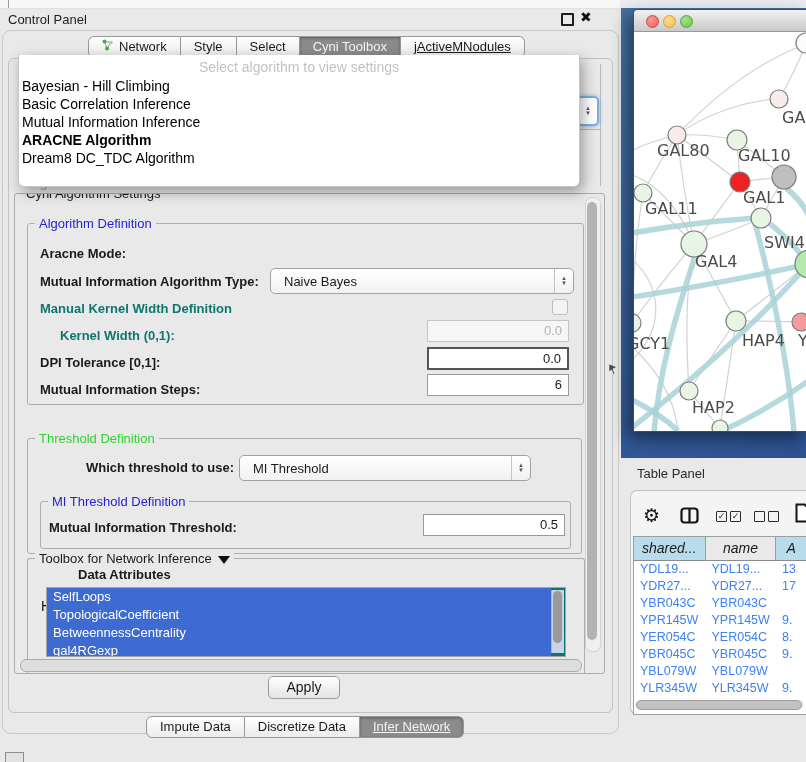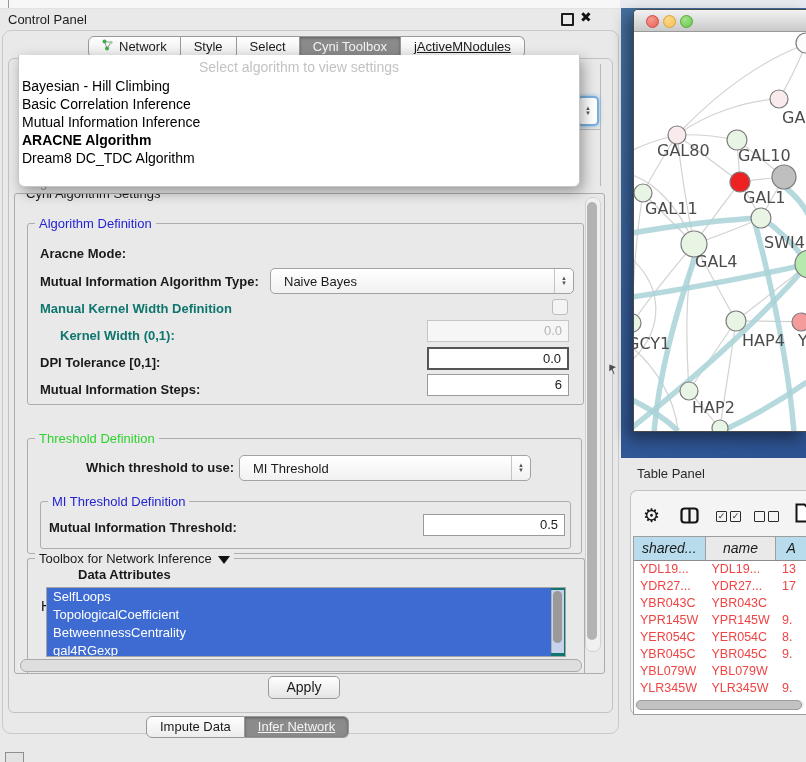--- a/index.html
+++ b/index.html
@@ -103,21 +103,21 @@
       text-align:center;color:#2b2b2b;font-weight:bold;}
   .doc-icon{left:795px;top:503px;z-index:2;}
 
   .tbl{left:633px;top:536px;width:173px;height:177px;background:#fff;border:1px solid #9e9e9e;border-right:none;
        overflow:hidden;z-index:2;font-size:12.5px;}
   .tbl-head{display:flex;height:23px;border-bottom:1px solid #8c8c8c;}
   .th{box-sizing:border-box;border-right:1px solid #9e9e9e;background:#e9e9e9;text-align:center;
       line-height:23px;font-size:14px;overflow:hidden;white-space:nowrap;font-style:italic;}
   .th.selcol{background:#b9dcec;}
   .tr{display:flex;height:17px;line-height:17px;}
-  .td{box-sizing:border-box;padding-left:6px;overflow:hidden;white-space:nowrap;color:#ef4444;}
+  .td{box-sizing:border-box;padding-left:6px;overflow:hidden;white-space:nowrap;color:#3b82f6;}
   .tbl-hsb{left:635px;top:700px;width:169px;height:9px;background:#ededed;border-radius:5px;z-index:3;}
   .tbl-hsb-thumb{position:absolute;left:1px;top:0;width:164px;height:8px;background:#c2c2c2;border:1px solid #9d9d9d;border-radius:5px;}
 </style>
 </head>
 <body>
 
 <div class="abs top-strip"></div>
 <div class="abs top-tick"></div>
 <div class="abs cp-title">Control Panel</div>
 <div class="abs float-btn"></div>
@@ -237,20 +237,23 @@
   <div class="hsb">
       <div class="hsb-thumb"></div>
     </div>
 </div>
 
 <div class="abs apply-btn">Apply</div>
 
 <div class="abs tabrow bottom-tabs">
     <div class="tab">
       <span>Impute Data</span>
+    </div>
+    <div class="tab">
+      <span>Discretize Data</span>
     </div>
     <div class="tab sel">
       <span>Infer Network</span>
     </div>
   </div>
 
 <div class="abs mini-icon"></div>
 
 <svg class="abs cursor" width="10" height="11">
   <polygon points="0,0 8,3 4,5 6,10 4.5,10.5 2.5,6 0,8" fill="#4a4a4a" stroke="#fff" stroke-width="0.6"></polygon>

